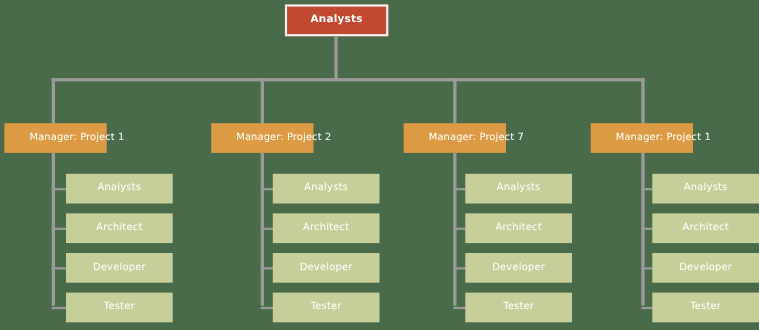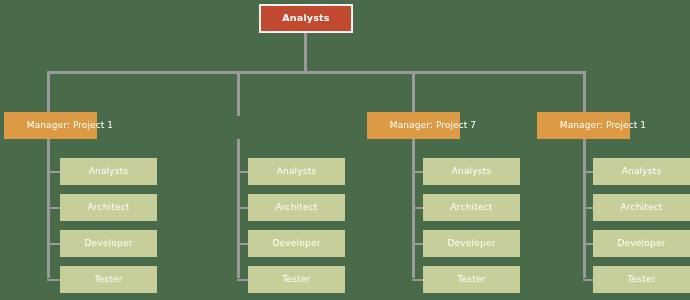--- a/index.html
+++ b/index.html
@@ -100,20 +100,23 @@
   <div class="node node-leaf" style="left:60px; top:194px; width:97px; height:27px;">
     <span>Architect</span>
   </div>
   <div class="node node-leaf" style="left:60px; top:230px; width:97px; height:27px;">
     <span>Developer</span>
   </div>
   <div class="node node-leaf" style="left:60px; top:266px; width:97px; height:27px;">
     <span>Tester</span>
   </div>
 
+  <div class="node node-manager" style="left:192px; top:112px; width:93px; height:27px;">
+    <span>Manager: Project 2</span>
+  </div>
   <div class="conn v" style="left:237px; top:139px; height:139px;"></div>
   <div class="conn thin h" style="left:237px; top:171px; width:14px;"></div>
   <div class="conn thin h" style="left:237px; top:207px; width:14px;"></div>
   <div class="conn thin h" style="left:237px; top:243px; width:14px;"></div>
   <div class="conn thin h" style="left:237px; top:279px; width:14px;"></div>
 
   <div class="node node-leaf" style="left:248px; top:158px; width:97px; height:27px;">
     <span>Analysts</span>
   </div>
   <div class="node node-leaf" style="left:248px; top:194px; width:97px; height:27px;">

